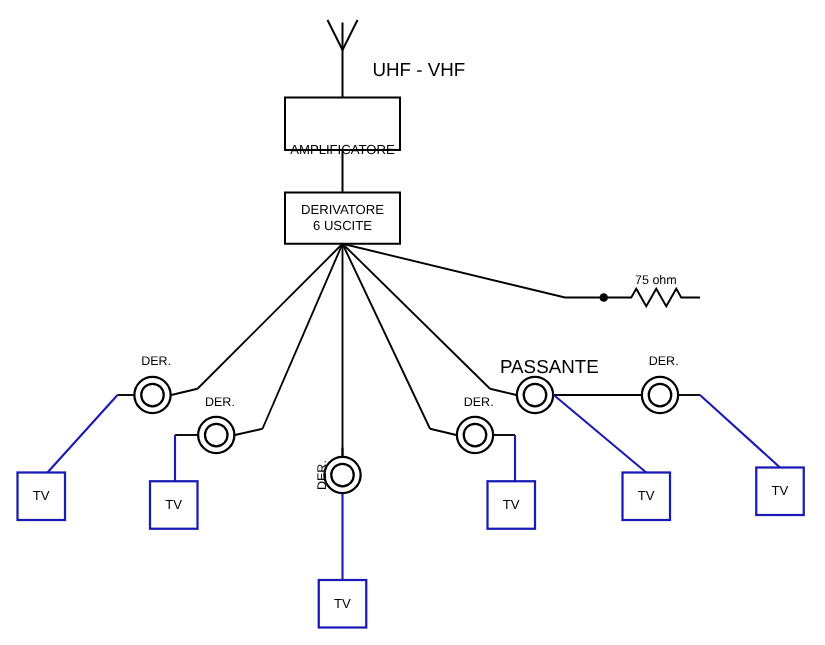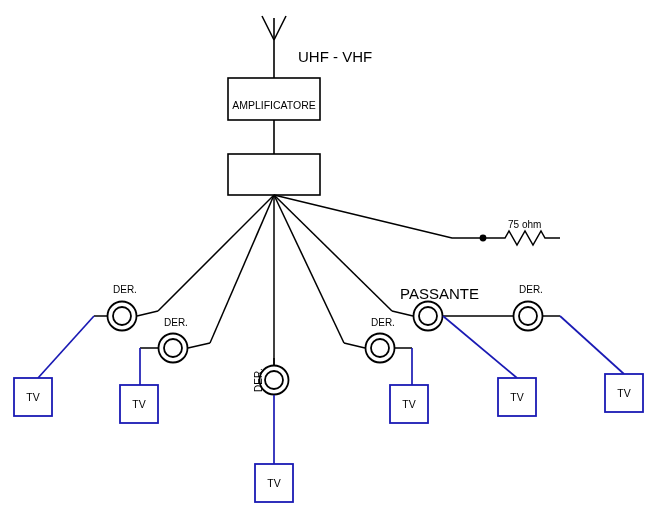--- a/index.html
+++ b/index.html
@@ -101,22 +101,28 @@
       <rect x="120" y="385" width="38" height="38"></rect>
       <rect x="255" y="464" width="38" height="38"></rect>
       <rect x="390" y="385" width="38" height="38"></rect>
       <rect x="498" y="378" width="38" height="38"></rect>
       <rect x="605" y="374" width="38" height="38"></rect>
     </g>
   </svg>
 
   <div class="lbl lbl-uhf" style="left:298px;top:28px;">UHF - VHF</div>
 
-  <div class="boxtext" style="left:228px;top:76px;width:92px;height:59px;">AMPLIFICATORE</div>
+  <div class="boxtext" style="left:228px;top:91px;width:92px;height:59px;">AMPLIFICATORE</div>
 
+  <div class="boxtext" style="left:228px;top:154px;width:92px;height:41px;">
+    <span>
+      <span>DERIVATORE</span><br>
+      <span>6 USCITE</span>
+    </span>
+  </div>
 
   <div class="lbl lbl-ohm" style="left:508px;top:219px;">75 ohm</div>
 
   <div class="lbl lbl-der" style="left:113px;top:284px;">DER.</div>
   <div class="lbl lbl-der" style="left:164px;top:317px;">DER.</div>
   <div class="lbl lbl-der rot" style="left:253px;top:392px;">DER.</div>
   <div class="lbl lbl-der" style="left:371px;top:317px;">DER.</div>
   <div class="lbl lbl-pass" style="left:400px;top:285px;">PASSANTE</div>
   <div class="lbl lbl-der" style="left:519px;top:284px;">DER.</div>
 

